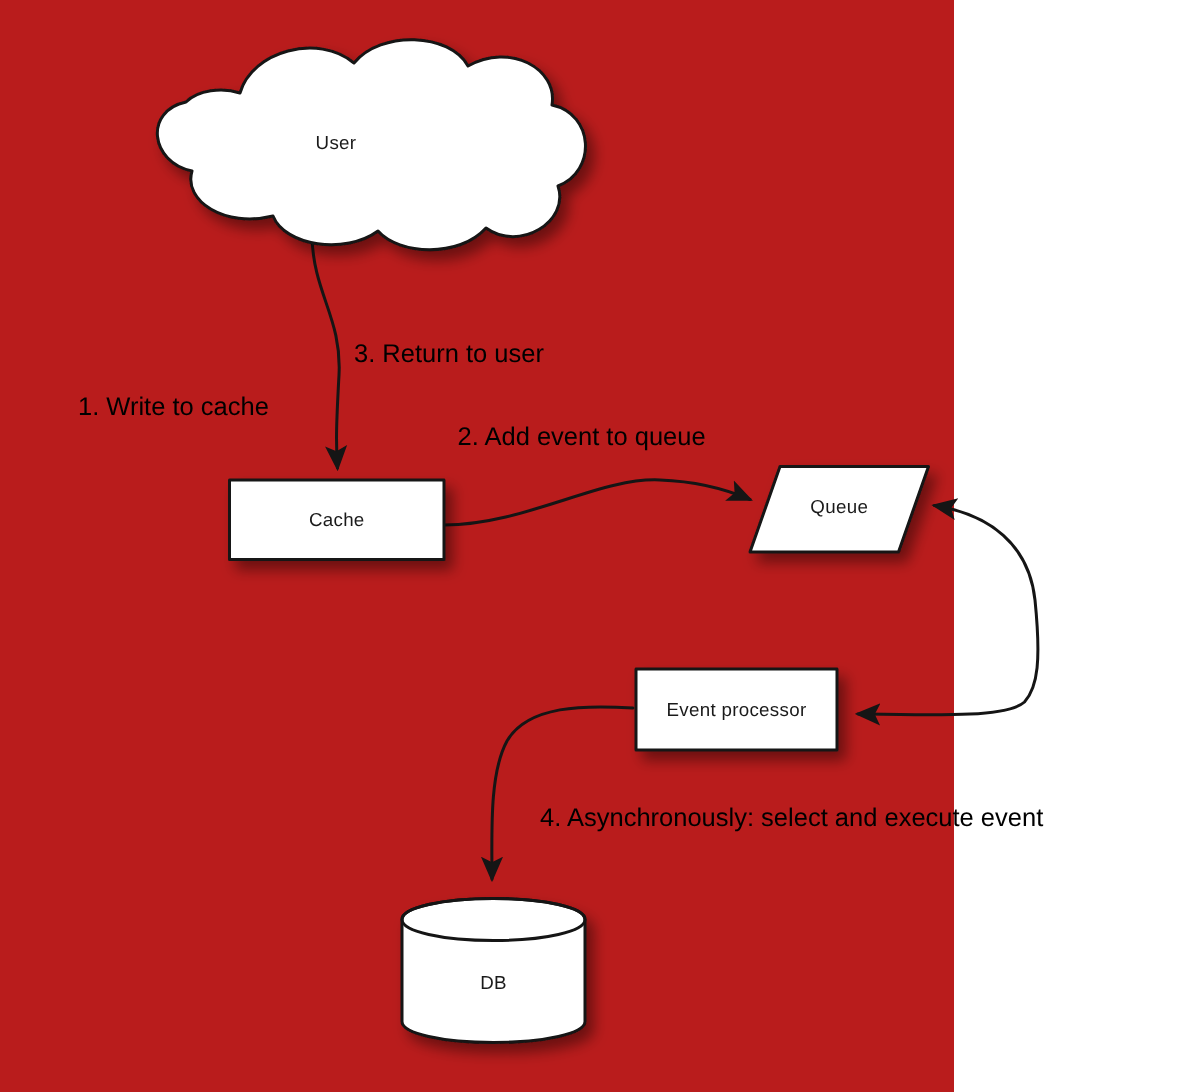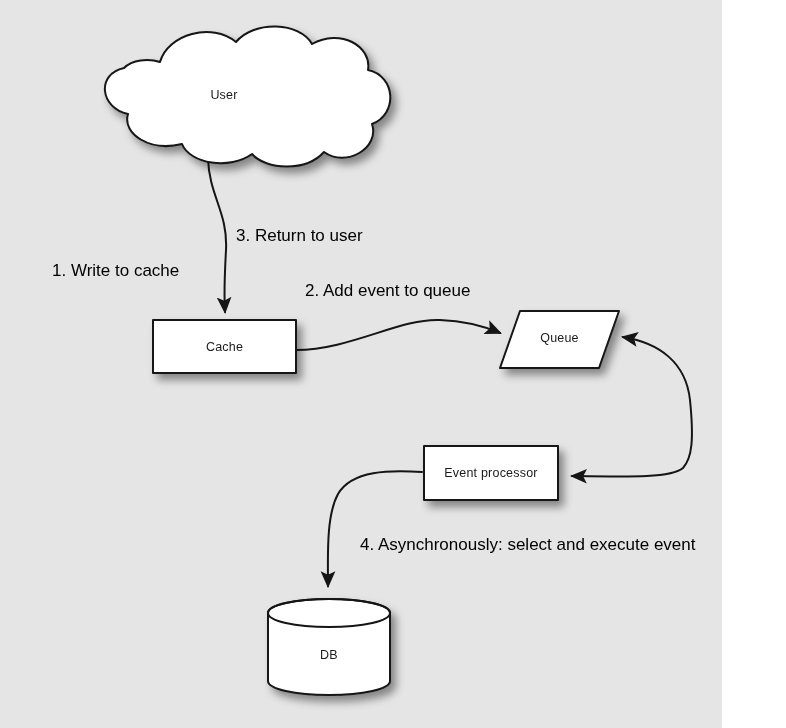--- a/index.html
+++ b/index.html
@@ -10,23 +10,23 @@
   }
   body {
     width: 786px;
     height: 728px;
     font-family: "Liberation Sans", sans-serif;
     color: #000000;
     overflow: hidden;
   }
   #diagram-canvas {
     position: relative;
-    width: 722px;
+    width: 636px;
     height: 728px;
-    background: #e5e5e5;
+    background: #b91c1c;
   }
   #diagram-svg {
     position: absolute;
     top: 0;
     left: 0;
     width: 786px;
     height: 728px;
     display: block;
   }
   .node-label {

